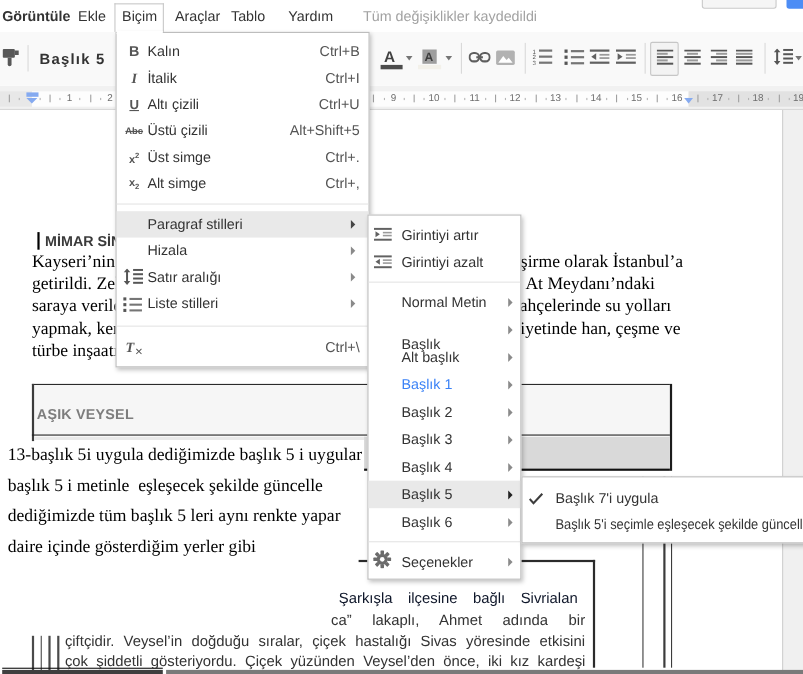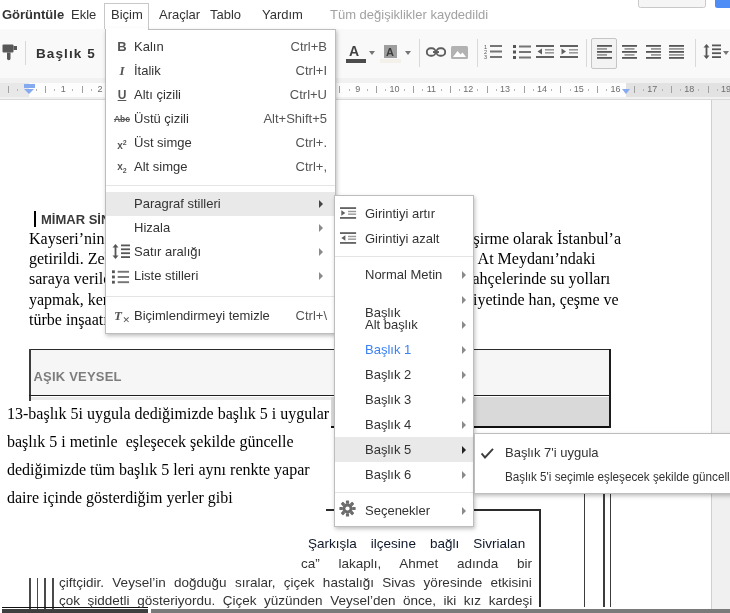--- a/index.html
+++ b/index.html
@@ -339,21 +339,20 @@
     <rect x="6" y="1.5" width="12" height="2" fill="#757575"></rect>
     <rect x="6" y="7" width="12" height="2" fill="#757575"></rect>
     <rect x="6" y="12.5" width="12" height="2" fill="#757575"></rect>
   </svg>
   <div class="abs" style="left:28px;top:234px;height:24px;line-height:24px;font-size:13px;color:#333;">Liste stilleri</div>
   <div class="arr" style="right:12px;top:242px;"></div>
 
   <div class="mline" style="left:0;top:266px;width:229px;"></div>
 
   <div class="abs" style="left:6px;top:274px;width:20px;height:24px;line-height:24px;font-size:13px;font-style:italic;color:#565656;text-align:left;padding-left:2px;box-sizing:border-box;"><i style="font-family:'Liberation Serif',serif;font-weight:bold;">T</i><span style="font-size:9px;font-style:normal;position:relative;top:3px;left:0.5px;">✕</span></div>
-  <div class="abs" style="left:28px;top:274px;height:24px;line-height:24px;font-size:13px;color:#333;">Biçimlendirmeyi temizle</div>
   <div class="abs" style="right:8px;top:274px;height:24px;line-height:24px;font-size:13px;color:#555;">Ctrl+\</div>
 </div>
 
 <div class="abs" style="left:105.5px;top:28px;width:42.5px;height:3px;background:#fff;"></div>
 
 <div id="menu2" class="menu" style="left:334px;top:195px;width:140px;height:332px;">
   <svg class="abs" style="left:5px;top:10px;" width="17" height="14" viewBox="0 0 19 15">
     <rect x="0" y="1" width="18" height="2" fill="#616161"></rect>
     <rect x="9" y="5" width="9" height="1.6" fill="#9a9a9a"></rect>
     <rect x="9" y="8" width="9" height="1.6" fill="#9a9a9a"></rect>

